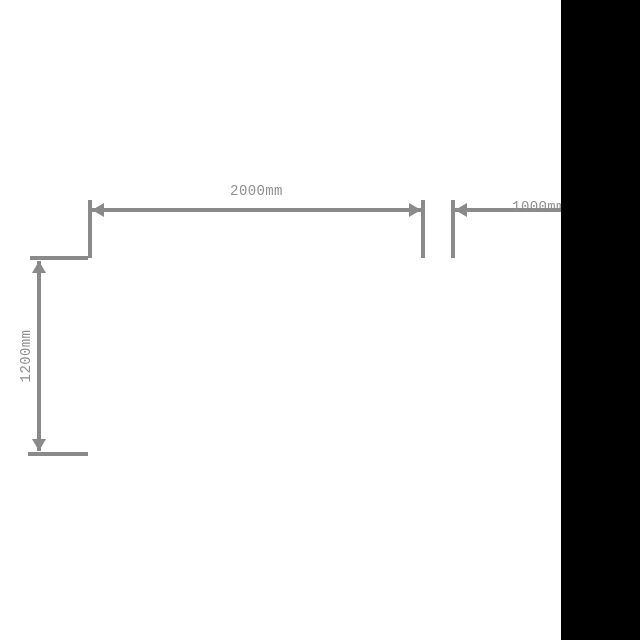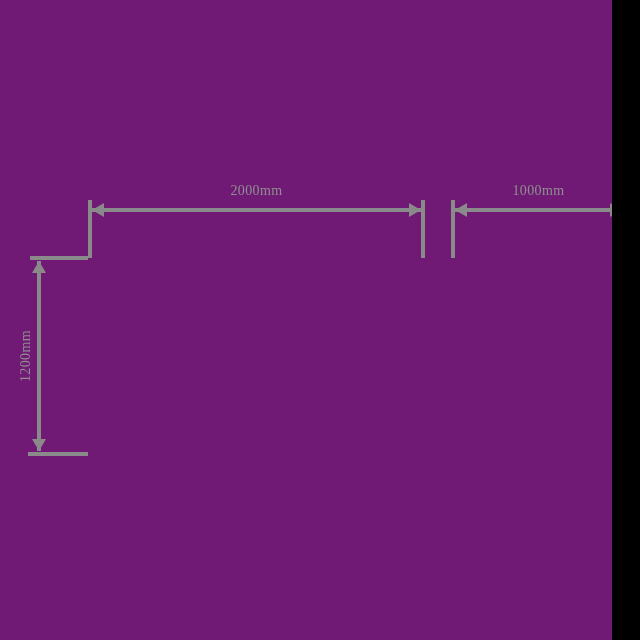--- a/index.html
+++ b/index.html
@@ -2,25 +2,25 @@
 <html><head>
 <meta charset="utf-8">
 <style>
   html, body {
     margin: 0;
     padding: 0;
     background: #000;
   }
   #canvas {
     position: relative;
-    width: 612px;
+    width: 561px;
     height: 640px;
-    background: #701a75;
+    background: #ffffff;
     overflow: hidden;
-    font-family: Liberation Serif, serif;
+    font-family: Liberation Mono, monospace;
   }
   .line {
     position: absolute;
     background: #8a8a8a;
   }
   .arrow {
     position: absolute;
     width: 0;
     height: 0;
   }
@@ -63,21 +63,21 @@
   #dim1-arrow-left { left: 92px;  top: 203px; }
   #dim1-arrow-right{ left: 409px; top: 203px; }
   #dim1-label      { left: 92px;  top: 183px; width: 329px; }
 
   
   #dim2-ext-left   { left: 451px; top: 200px; width: 4px;  height: 58px; }
   #dim2-ext-right  { left: 622px; top: 200px; width: 4px;  height: 58px; }
   #dim2-line       { left: 455px; top: 208px; width: 167px; height: 4px; }
   #dim2-arrow-left { left: 455px; top: 203px; }
   #dim2-arrow-right{ left: 610px; top: 203px; }
-  #dim2-label      { left: 455px; top: 183px; width: 167px; }
+  #dim2-label      { left: 455px; top: 199px; width: 167px; }
 
   
   #dim3-tick-top    { left: 30px; top: 256px; width: 58px; height: 4px; }
   #dim3-tick-bottom { left: 28px; top: 452px; width: 60px; height: 4px; }
   #dim3-line        { left: 37px; top: 261px; width: 4px;  height: 190px; }
   #dim3-arrow-up    { left: 32px; top: 261px; }
   #dim3-arrow-down  { left: 32px; top: 439px; }
   #dim3-label {
     left: -14px;
     top: 348px;

